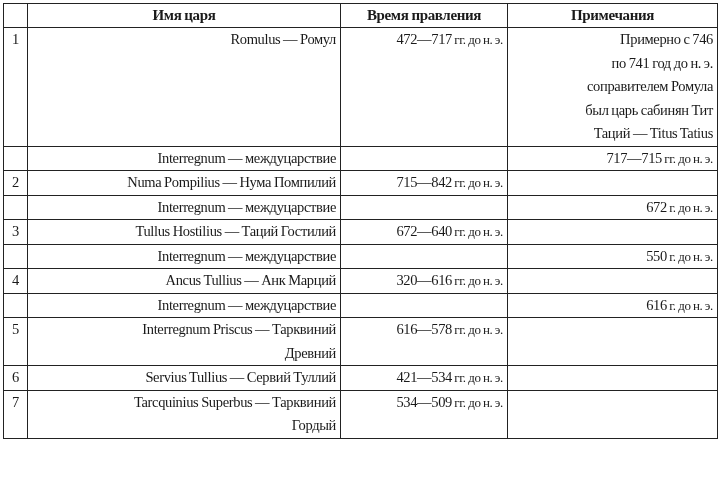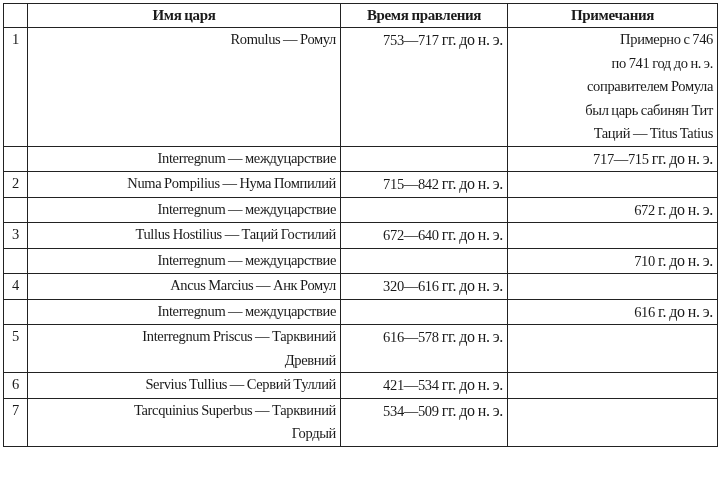--- a/index.html
+++ b/index.html
@@ -44,21 +44,21 @@
     table.kings td.num {
       text-align: center;
       padding: 0;
     }
     col.c-num { width: 24px; }
     col.c-name { width: 313px; }
     col.c-time { width: 167px; }
     col.c-note { width: 210px; }
     td.time, td.note { white-space: nowrap; }
     td.note .line { display: block; }
-    .small { font-size: 16px; }
+    .small { font-size: 13px; }
   </style>
 </head>
 <body>
 
 <table class="kings">
   <colgroup>
     <col class="c-num">
       <col class="c-name">
       <col class="c-time">
       <col class="c-note">
@@ -69,21 +69,21 @@
       <th>Имя царя</th>
       <th>Время правления</th>
       <th>Примечания</th>
     </tr>
   </thead>
   <tbody>
 
     <tr>
       <td class="num">1</td>
       <td>Romulus — Ромул</td>
-      <td class="time"><span>753—717</span><span class="small"> гг. до н. э.</span></td>
+      <td class="time"><span>472—717</span><span class="small"> гг. до н. э.</span></td>
       <td class="note">
         <span class="line">Примерно с 746</span>
         <span class="line">по 741 год до н. э.</span>
         <span class="line">соправителем Ромула</span>
         <span class="line">был царь сабинян Тит</span>
         <span class="line">Таций — Titus Tatius</span>
       </td>
     </tr>
 
     <tr>
@@ -111,26 +111,26 @@
       <td class="num">3</td>
       <td>Tullus Hostilius — Таций Гостилий</td>
       <td class="time"><span>672—640</span><span class="small"> гг. до н. э.</span></td>
       <td class="note"><span></span><span class="small"></span></td>
     </tr>
 
     <tr>
       <td class="num"></td>
       <td>Interregnum — междуцарствие</td>
       <td class="time"><span></span><span class="small"></span></td>
-      <td class="note"><span>710</span><span class="small"> г. до н. э.</span></td>
+      <td class="note"><span>550</span><span class="small"> г. до н. э.</span></td>
     </tr>
 
     <tr>
       <td class="num">4</td>
-      <td>Ancus Marcius — Анк Ромул</td>
+      <td>Ancus Tullius — Анк Марций</td>
       <td class="time"><span>320—616</span><span class="small"> гг. до н. э.</span></td>
       <td class="note"><span></span><span class="small"></span></td>
     </tr>
 
     <tr>
       <td class="num"></td>
       <td>Interregnum — междуцарствие</td>
       <td class="time"><span></span><span class="small"></span></td>
       <td class="note"><span>616</span><span class="small"> г. до н. э.</span></td>
     </tr>

